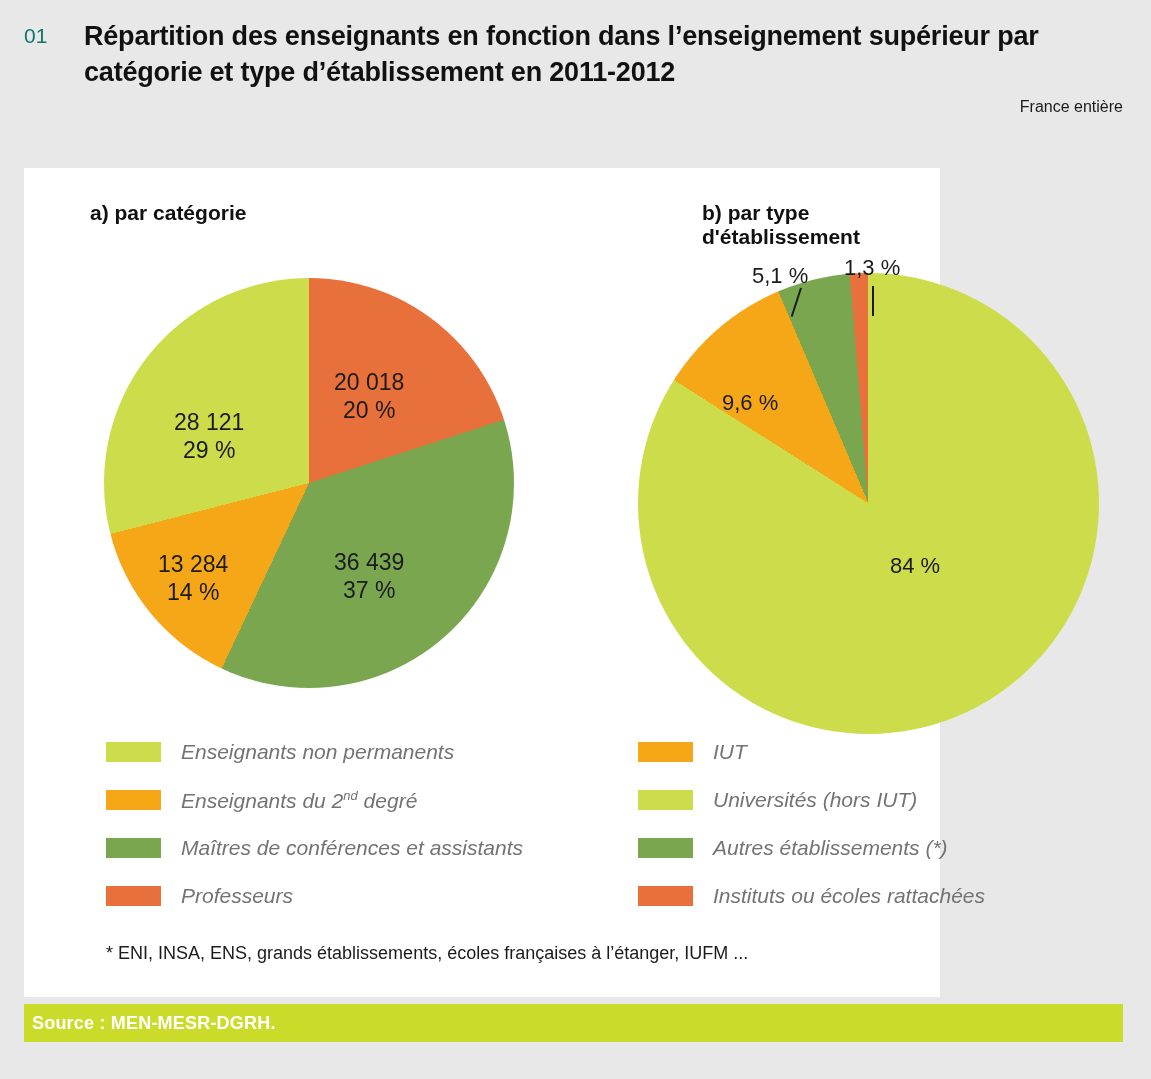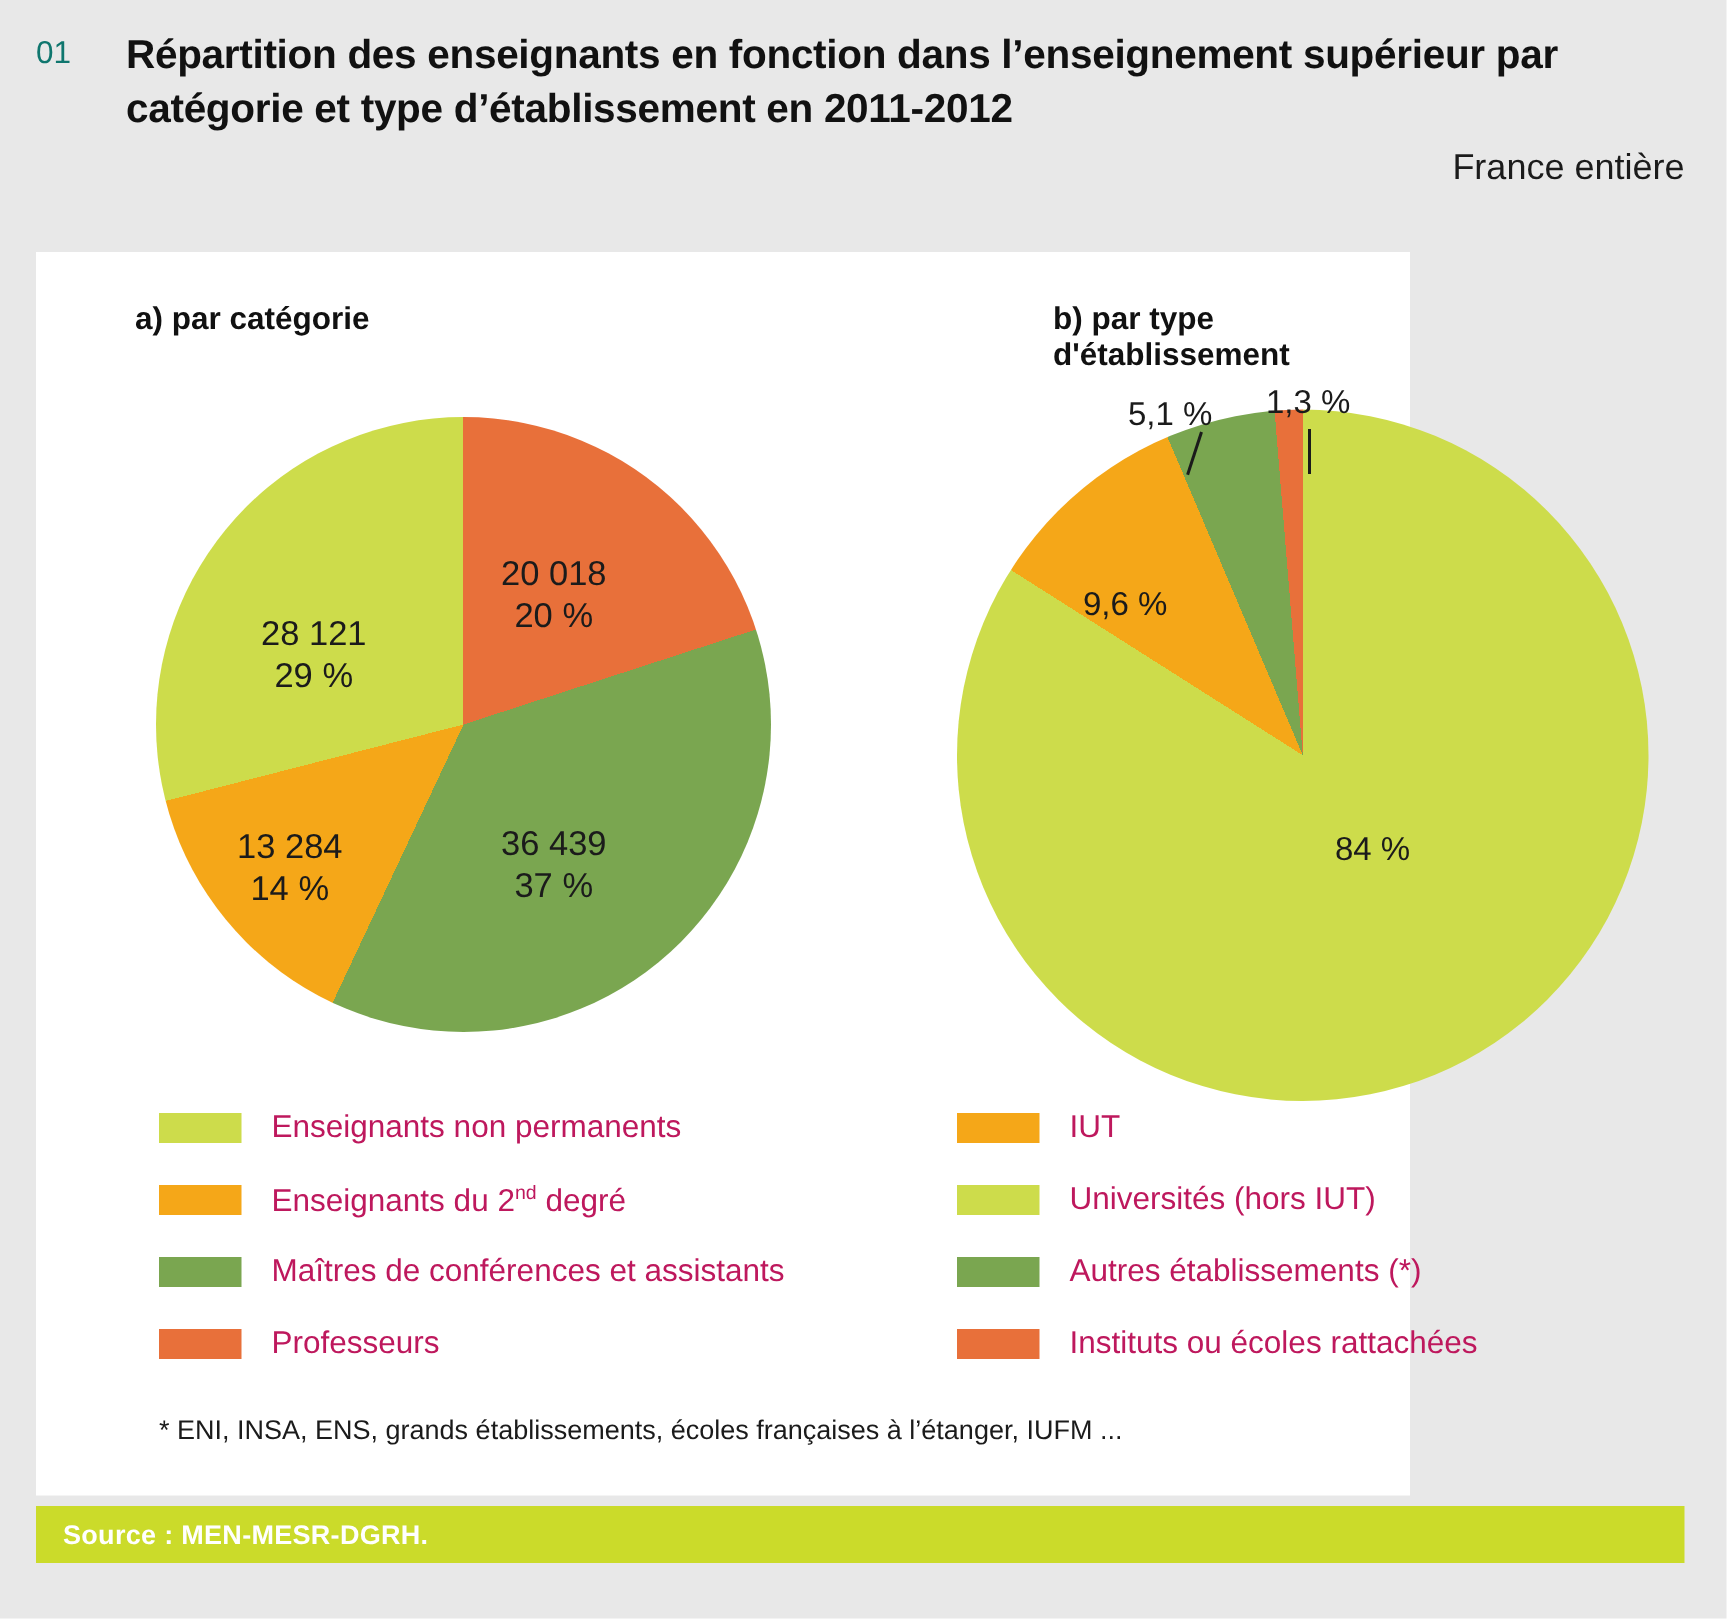--- a/index.html
+++ b/index.html
@@ -41,21 +41,21 @@
   }
   .title-text {
     font-size: 27px;
     font-weight: bold;
     color: #111;
     line-height: 36px;
     letter-spacing: -0.2px;
   }
   .subtitle {
     text-align: right;
-    font-size: 24px;
+    font-size: 16px;
     color: #1b1b1b;
     margin-top: 8px;
     padding-right: 6px;
   }
   
   .panel {
     position: absolute;
     left: 24px;
     top: 168px;
     width: 916px;
@@ -104,21 +104,22 @@
   }
   .leader {
     position: absolute;
     background: #1b1b1b;
   }
 
   
   .legend {
     position: absolute;
     font-size: 21px;
-    color: #be185d;
+    color: #737373;
+    font-style: italic;
   }
   #legend-a { left: 82px; top: 560px; width: 470px; }
   #legend-b { left: 614px; top: 560px; width: 470px; }
   .legend-item {
     display: flex;
     align-items: center;
     height: 48px;
   }
   .swatch {
     width: 55px;
@@ -149,21 +150,21 @@
     width: 1099px;
     height: 38px;
     background: #cbdb2a;
     display: flex;
     align-items: center;
   }
   .source-text {
     font-size: 18px;
     font-weight: bold;
     color: #ffffff;
-    padding-left: 18px;
+    padding-left: 8px;
     letter-spacing: 0.2px;
   }
 </style>
 </head>
 <body>
 
 <div class="page">
 
   <div class="header">
     <div class="title-row">

